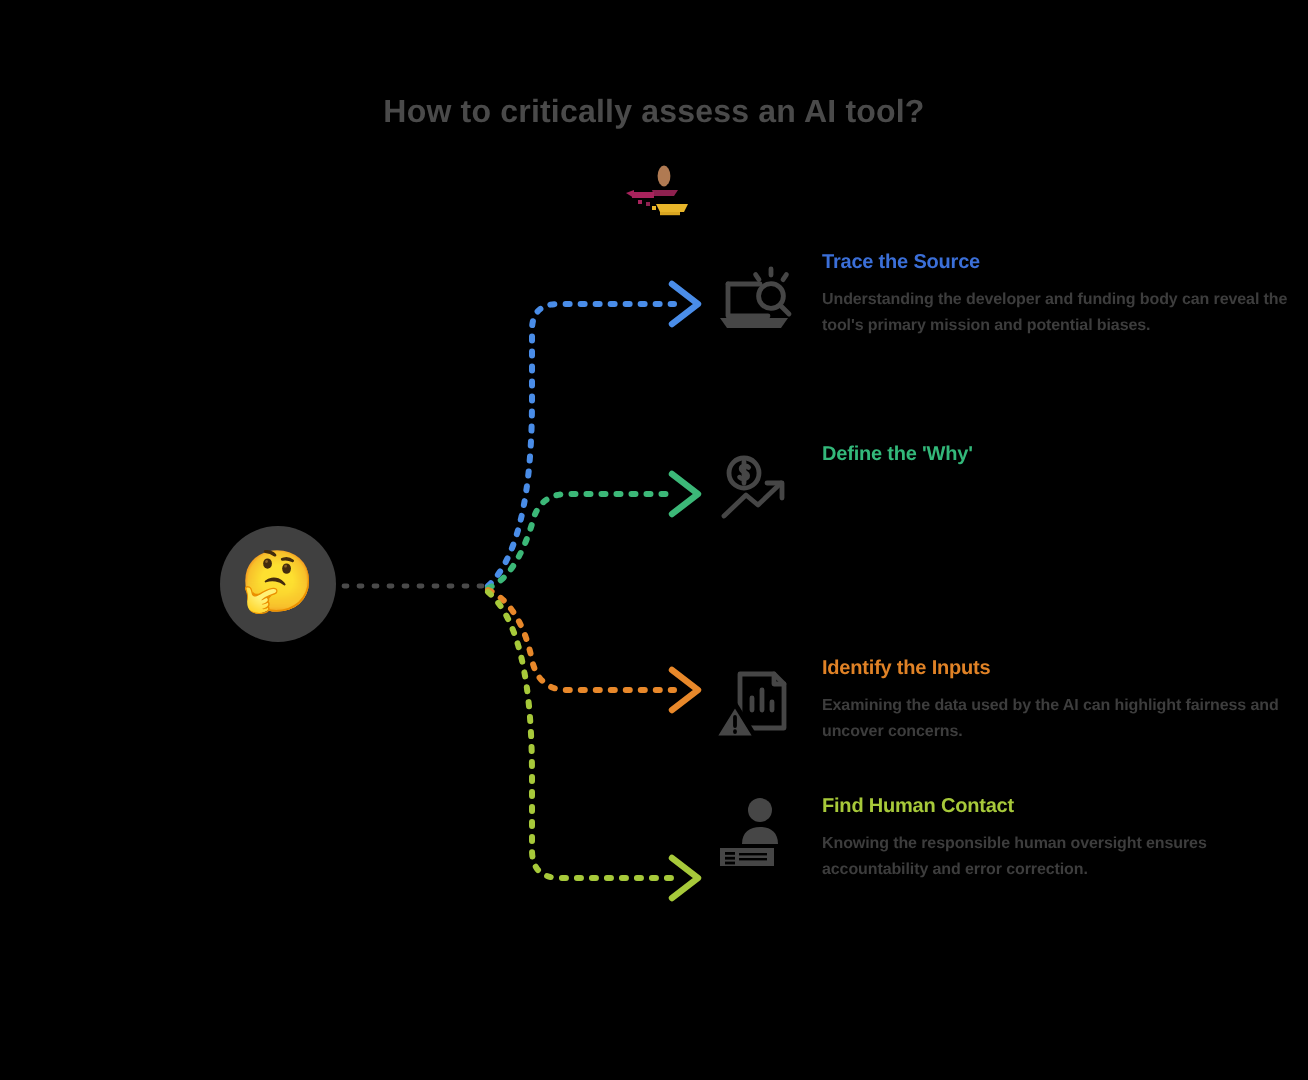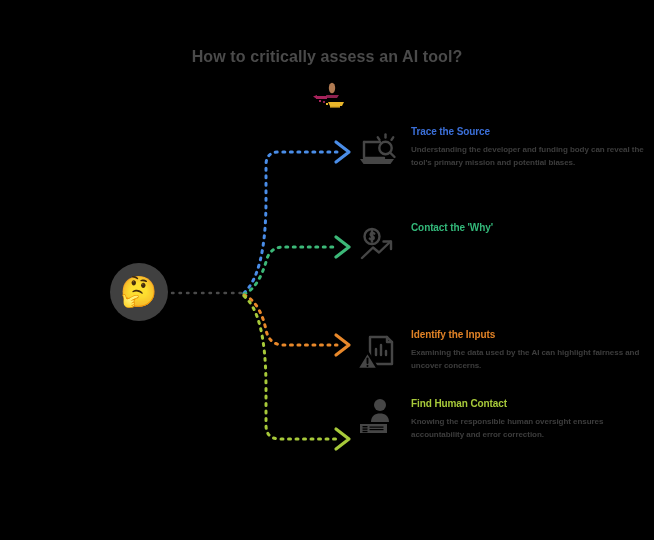--- a/index.html
+++ b/index.html
@@ -189,21 +189,21 @@
         <g fill="none" stroke="#464646" stroke-width="2.4" stroke-linecap="round" stroke-linejoin="round">
           <circle cx="16" cy="12.5" r="7.5"></circle>
           <path d="M18.3 9.7 C17.4 8.7, 14.6 8.7, 14.6 10.4 C14.6 12.2, 17.8 12, 17.8 13.9 C17.8 15.6, 14.8 15.8, 13.8 14.6"></path>
           <path d="M16 7 L16 17.5"></path>
           <path d="M6 34 L17 23.5 L23 28.5 L34.5 17.5"></path>
           <path d="M27.5 17.5 L35 17.5 L35 25"></path>
         </g>
       </svg>
     </div>
     <div class="row-text">
-      <p class="row-heading" style="color:#33b87a">Contact the 'Why'</p>
+      <p class="row-heading" style="color:#33b87a">Define the 'Why'</p>
     </div>
   </div>
 
   <div class="row" id="row-2">
     <div class="row-icon">
       <svg viewBox="0 0 44 44" width="44" height="44" aria-hidden="true">
         <g fill="none" stroke="#464646" stroke-width="2.4" stroke-linecap="round" stroke-linejoin="round">
           <path d="M14 7 L31 7 L36 12 L36 34 L14 34 Z"></path>
           <path d="M31 7 L31 12 L36 12"></path>
           <path d="M20 25 L20 19"></path>

